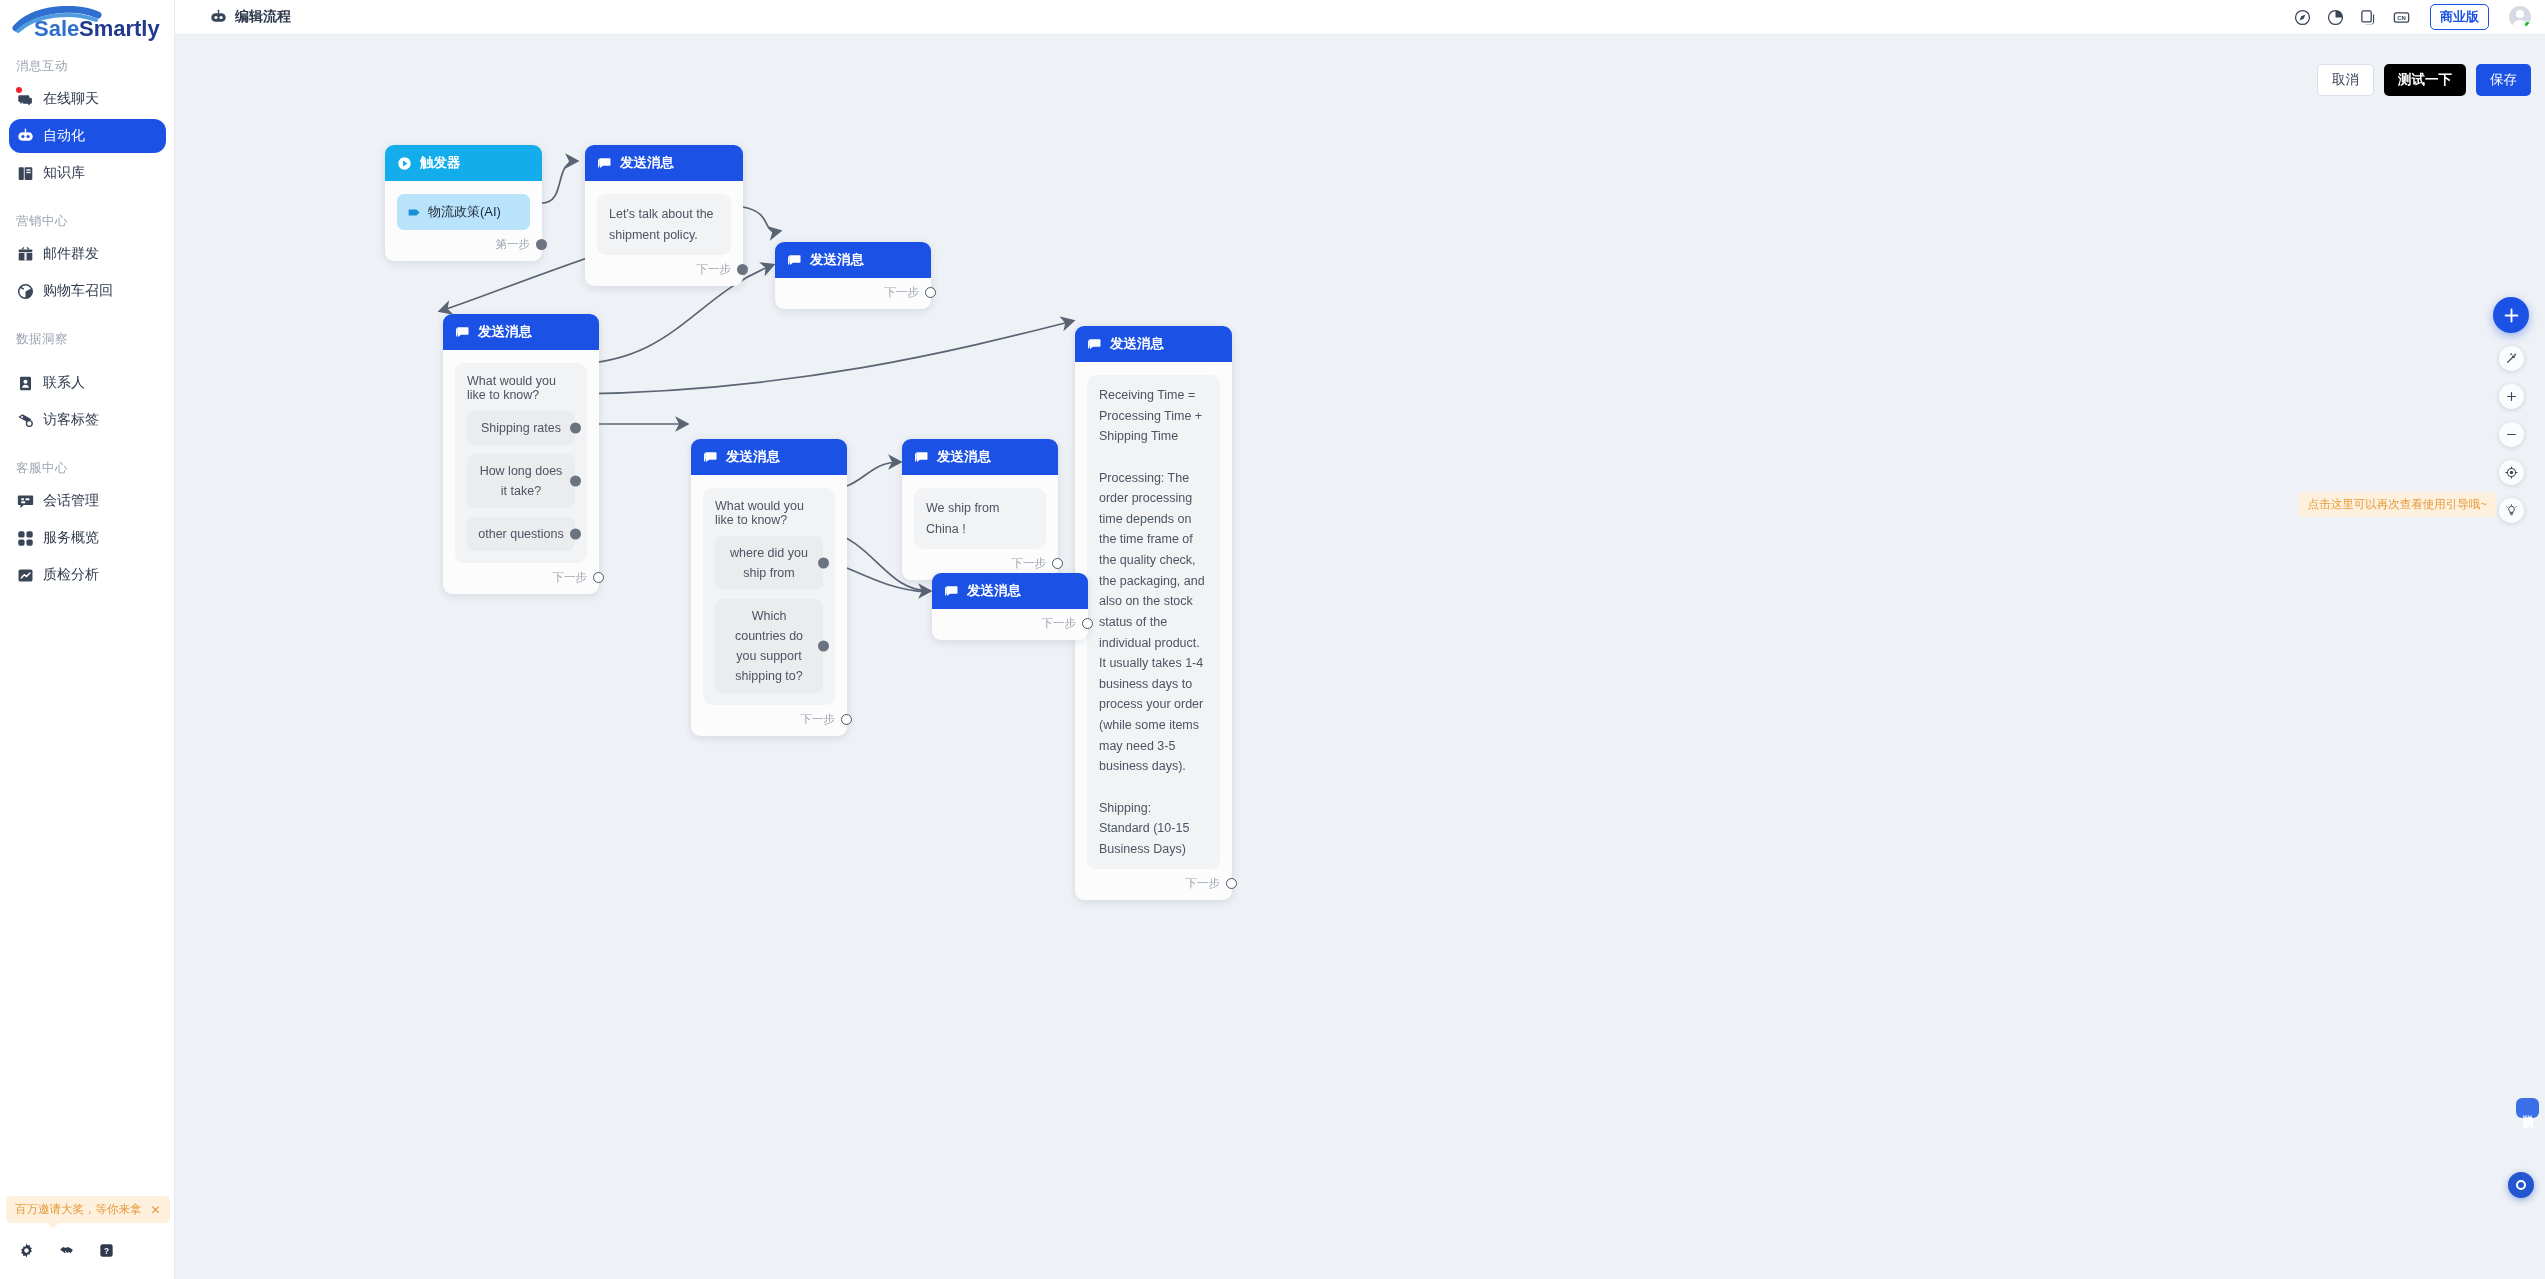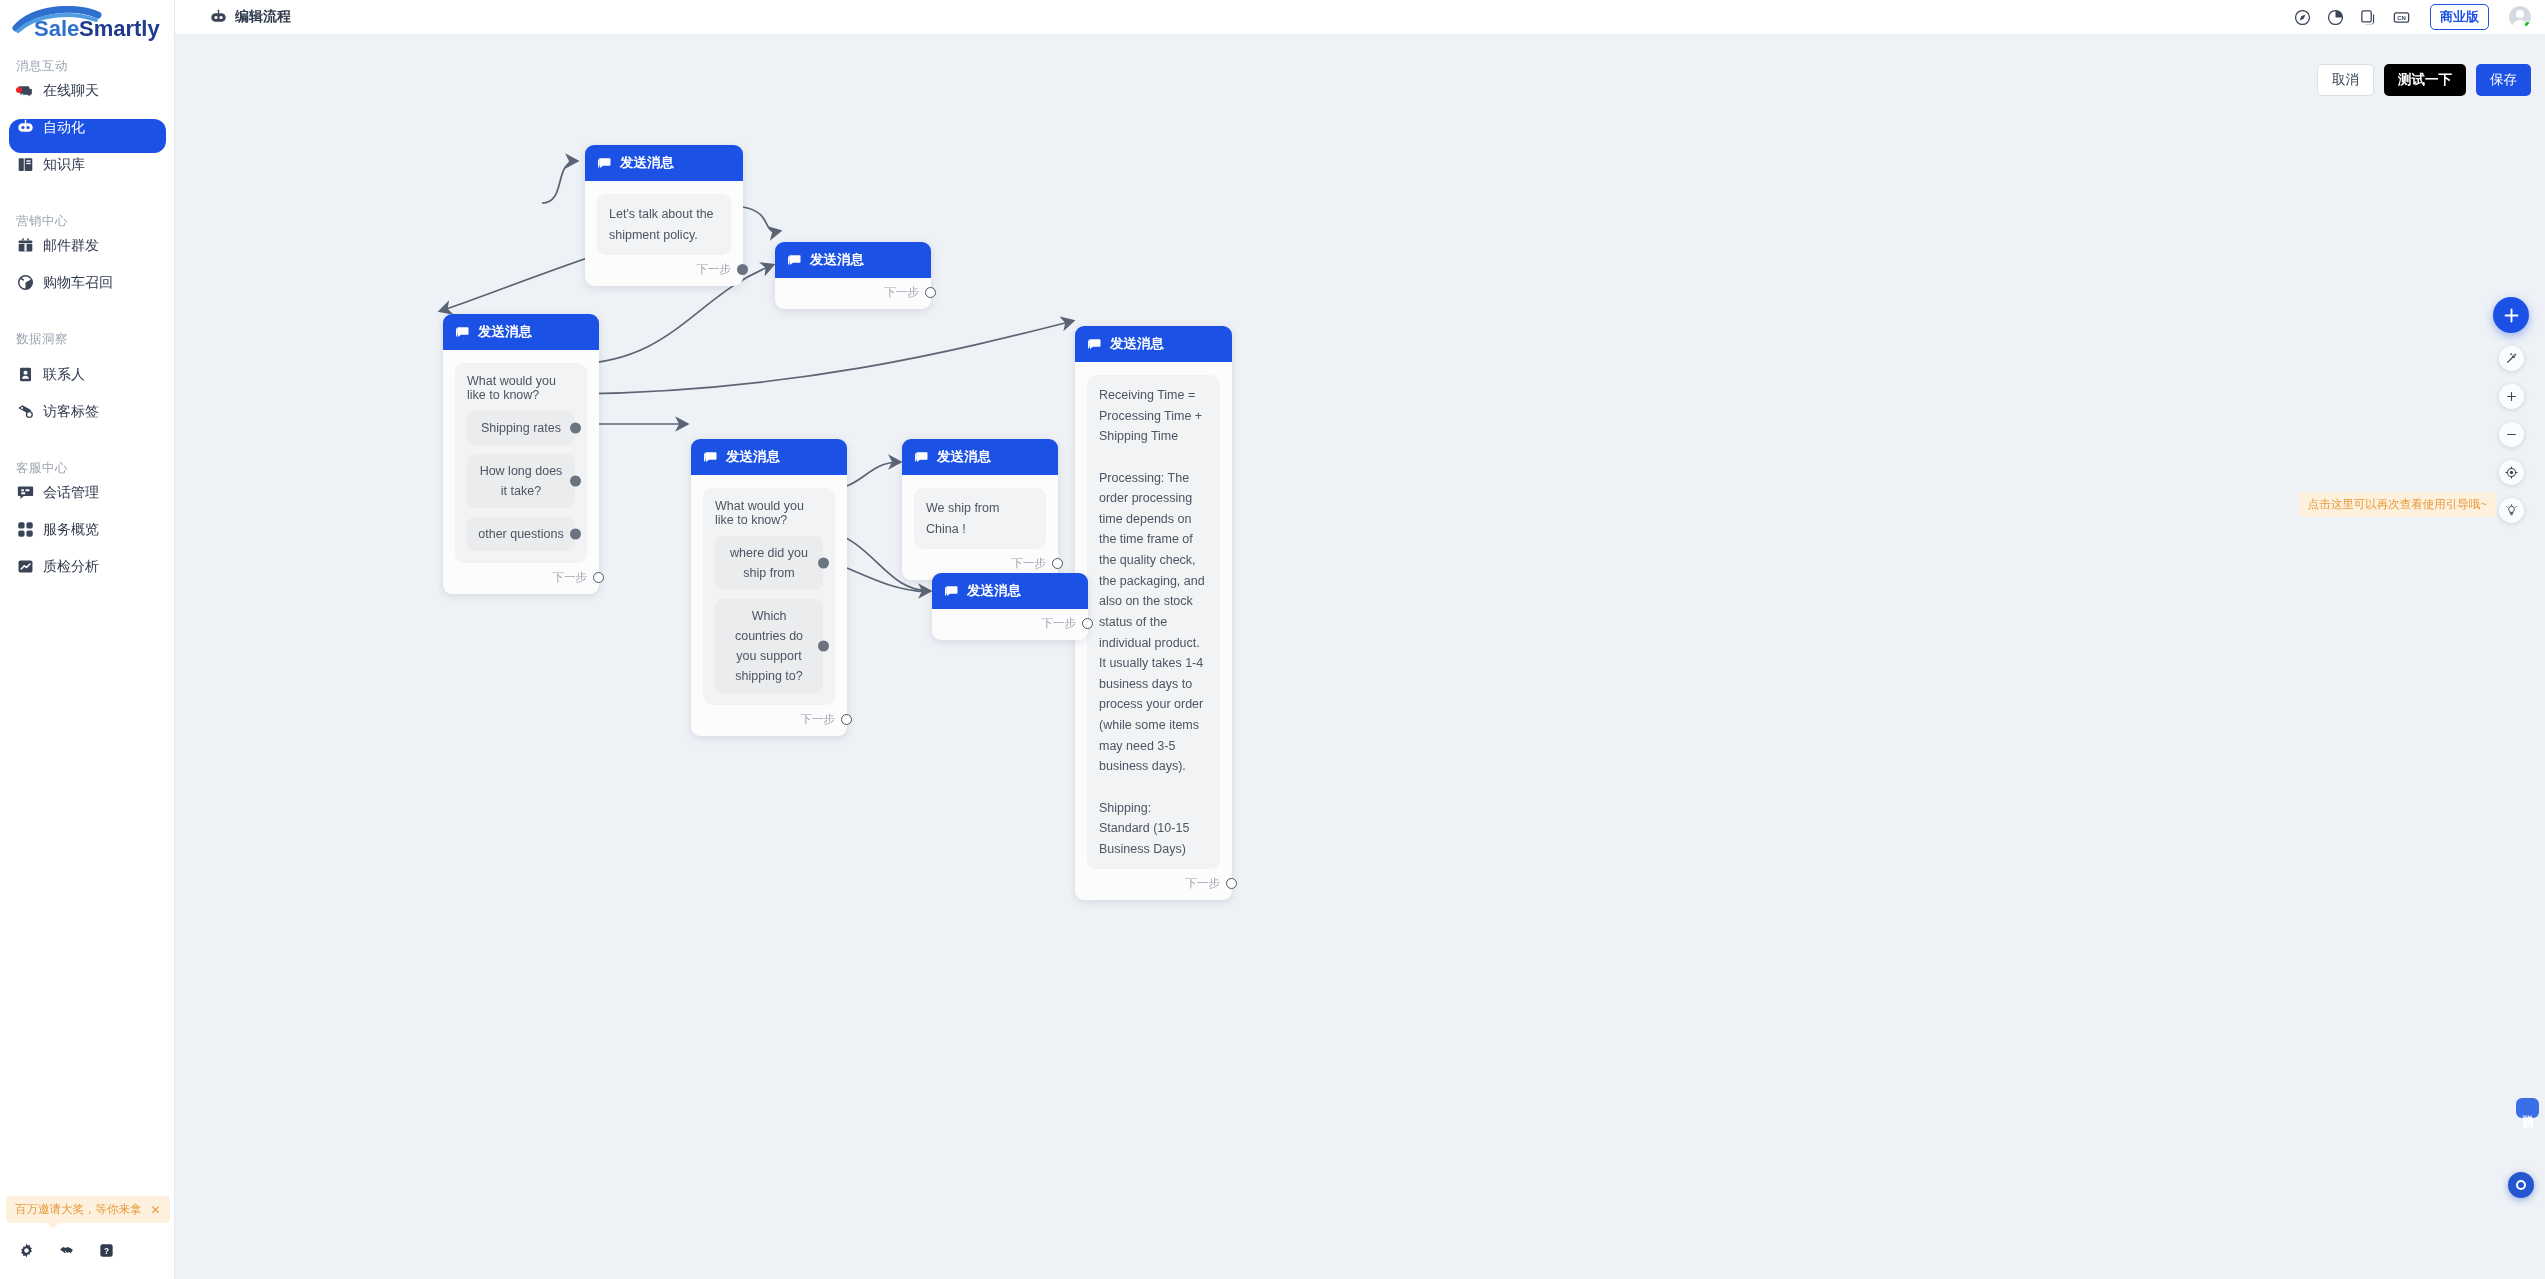--- a/index.html
+++ b/index.html
@@ -18,21 +18,21 @@
     background: #ffffff;
     border-right: 1px solid #e6eaf0;
     z-index: 40;
   }
   #logo { position: absolute; left: 12px; top: 6px; width: 150px; height: 42px; }
   .side-section {
     font-size: 12.5px; color: #9aa3b0; padding: 0 0 0 16px;
     letter-spacing: .5px;
   }
   .side-item {
-    display: flex; gap: 9px;
+    display: flex; align-items: center; gap: 9px;
     height: 34px; margin: 0 9px 3px 9px; padding-left: 8px;
     border-radius: 7px; font-size: 14px; color: #2f3a4d;
     cursor: pointer; position: relative;
   }
   .side-item.active { background: #1b51e5; color: #fff; border-radius: 12px; }
   .side-ico { width: 17px; height: 17px; display: block; flex: 0 0 17px; }
   .side-ico svg { width: 17px; height: 17px; display: block; }
   .dotbadge {
     position: absolute; left: 7px; top: 5px;
     width: 6px; height: 6px; border-radius: 50%;
@@ -424,20 +424,41 @@
         <path d="M400 389 C460 389, 470 389, 512 389" marker-end="url(#ah)"></path>
 
         <path d="M648 455 C690 455, 690 427, 725 427" marker-end="url(#ah)"></path>
 
         <path d="M648 494 C700 506, 710 556, 755 556" marker-end="url(#ah)"></path>
 
         <path d="M672 533 C700 545, 720 555, 752 557"></path>
       </g>
     </svg>
 
+    <div class="node" style="left:210px; top:110px; width:157px;">
+      <div class="node-hd trigger">
+        <svg viewBox="0 0 20 20" aria-hidden="true">
+            <circle cx="10" cy="10" r="8.3" fill="#fff"></circle>
+            <path d="M8 6l6 4-6 4z" fill="#12adea"></path>
+          </svg>
+        <span>触发器</span>
+      </div>
+      <div class="node-bd">
+        <div class="trig-pill">
+          <svg viewBox="0 0 20 20" aria-hidden="true">
+              <path d="M1 5.5h12l5 4.5-5 4.5H1z" fill="#1b8fd4"></path>
+            </svg>
+          <span>物流政策(AI)</span>
+        </div>
+      </div>
+      <div class="node-ft">
+        <span>第一步</span>
+        <span class="port-filled"></span>
+      </div>
+    </div>
 
     <div class="node" style="left:410px; top:110px; width:158px;">
       <div class="node-hd msg">
         <svg viewBox="0 0 20 20" aria-hidden="true">
             <path d="M4 3h13a1 1 0 011 1v8a1 1 0 01-1 1H8l-4 3v-3H4a1 1 0 01-1-1V4a1 1 0 011-1z" fill="#fff"></path>
             <path d="M2.2 5v9.6" stroke="#fff" stroke-width="1.6" stroke-linecap="round"></path>
           </svg>
         <span>发送消息</span>
       </div>
       <div class="node-bd">

